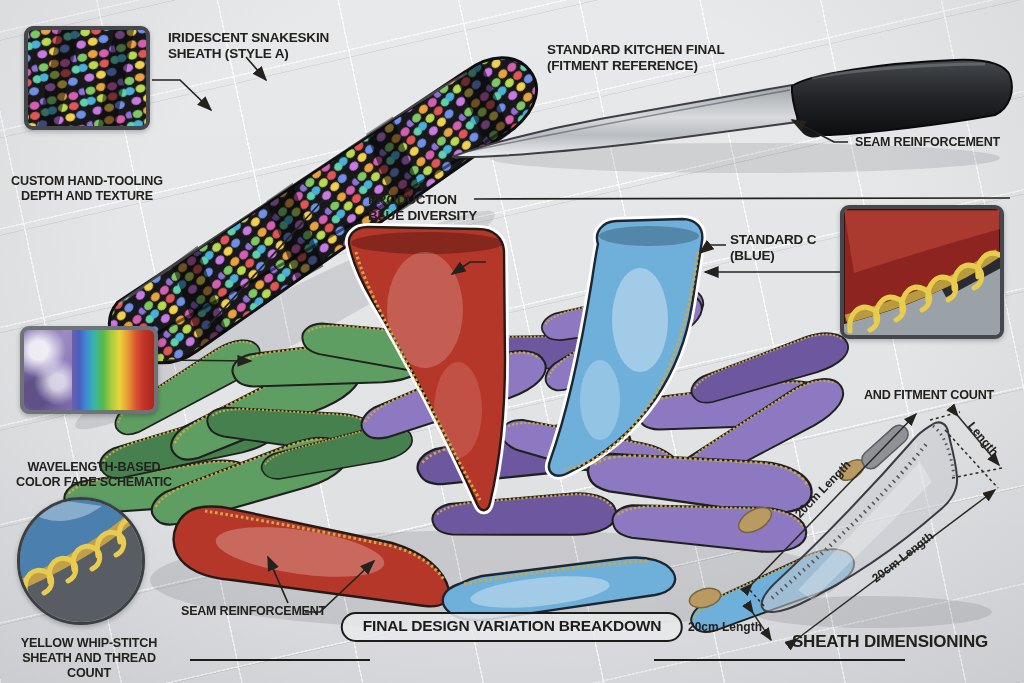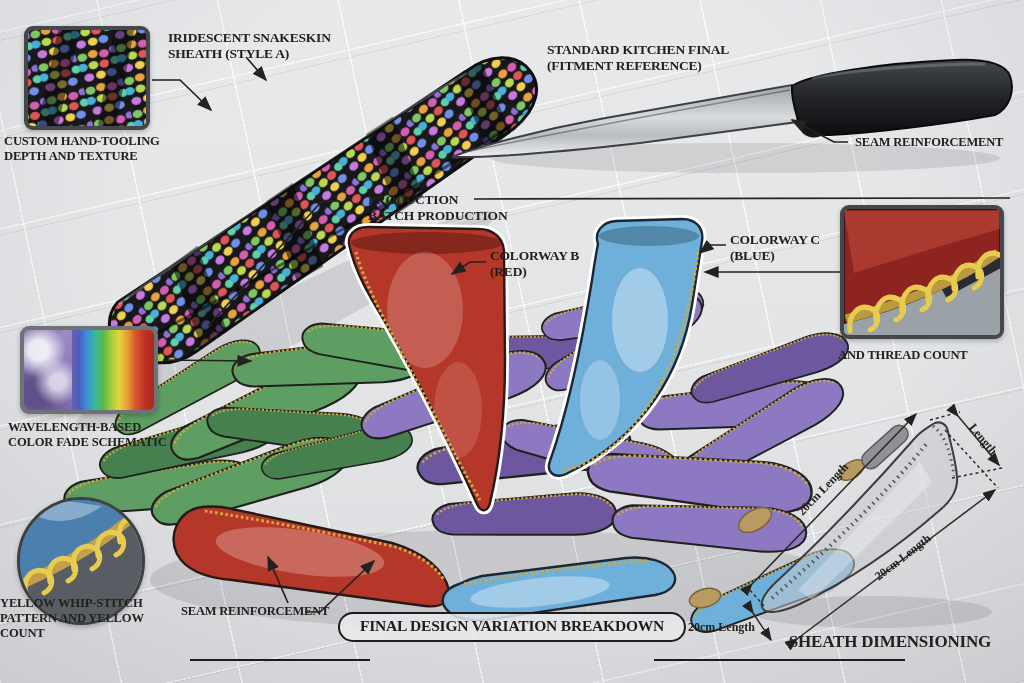--- a/index.html
+++ b/index.html
@@ -1,35 +1,35 @@
 <!DOCTYPE html>
 <html><head>
 <meta charset="utf-8">
 <style>
   html,body{margin:0;padding:0;}
   #stage{
     position:relative;width:1024px;height:683px;overflow:hidden;
-    font-family:Liberation Serif, serif;
+    font-family:Liberation Sans, sans-serif;
     background:linear-gradient(180deg,#e8e9eb 0%,#e3e4e6 55%,#dbdcdf 100%);
   }
   #grid{
     position:absolute;inset:0;
     background-image:
       repeating-linear-gradient(78deg, rgba(255,255,255,0.75) 0 1.4px, rgba(255,255,255,0) 1.4px 118px),
       repeating-linear-gradient(-13deg, rgba(255,255,255,0.65) 0 1.4px, rgba(255,255,255,0) 1.4px 96px),
       repeating-linear-gradient(-13deg, rgba(140,143,149,0.18) 1px 2px, rgba(140,143,149,0) 2px 96px);
   }
   #vignette{position:absolute;inset:0;background:radial-gradient(ellipse at 50% 42%,rgba(255,255,255,0) 55%,rgba(120,122,128,0.16) 100%);}
   .abs{position:absolute;}
   .lbl{
     position:absolute;color:#23211e;font-weight:bold;
     font-size:13.5px;line-height:1.22;letter-spacing:-0.2px;white-space:nowrap;
   }
   .lbl .ln{display:block;}
-  .cap{font-size:12.6px;white-space:normal;line-height:1.18;}
+  .cap{font-size:12.6px;text-align:center;white-space:normal;line-height:1.18;margin-top:40px;}
   .dimlbl{font-size:12px;letter-spacing:0;}
   .inset{position:absolute;box-sizing:border-box;overflow:hidden;background:#9aa0a6;}
   .inset.rect{border:4px solid #44474c;border-radius:9px;box-shadow:0 2px 5px rgba(0,0,0,0.25);}
   #banner{
     position:absolute;left:50%;top:612px;transform:translateX(-50%);
     border:2.6px solid #1d1c1a;border-radius:999px;padding:3px 20px 5px;
     font-weight:bold;font-size:15.5px;letter-spacing:-0.2px;color:#1d1c1a;white-space:nowrap;
     background:rgba(232,233,235,0.85);
   }
   svg{display:block;}
@@ -280,45 +280,41 @@
     <span class="ln">STANDARD KITCHEN FINAL</span>
     <span class="ln">(FITMENT REFERENCE)</span>
   </div>
 
   <div class="lbl" style="left:855px;top:135px;font-size:12.5px;">
     <span>SEAM REINFORCEMENT</span>
   </div>
 
   <div class="lbl" style="left:368px;top:176px;margin-top:16px;">
     <span class="ln">PRODUCTION</span>
-    <span class="ln">BATCH PRODUCTION</span>
-  </div>
-
-  <div class="lbl" style="left:490px;top:248px;">
-    <span class="ln">COLORWAY B</span>
-    <span class="ln">(RED)</span>
-  </div>
+    <span class="ln">BLUE DIVERSITY</span>
+  </div>
+
 
   <div class="lbl" style="left:730px;top:232px;">
-    <span class="ln">COLORWAY C</span>
+    <span class="ln">STANDARD C</span>
     <span class="ln">(BLUE)</span>
   </div>
 
   <div class="lbl cap" style="left:838px;top:348px;width:182px;">
-    <span class="ln">AND THREAD COUNT</span>
+    <span class="ln">AND FITMENT COUNT</span>
   </div>
 
   <div class="lbl cap" style="left:8px;top:420px;width:172px;">
     <span class="ln">WAVELENGTH-BASED</span>
     <span class="ln">COLOR FADE SCHEMATIC</span>
   </div>
 
   <div class="lbl cap" style="left:0px;top:596px;width:178px;">
     <span class="ln">YELLOW WHIP-STITCH</span>
-    <span class="ln">PATTERN AND YELLOW COUNT</span>
+    <span class="ln">SHEATH AND THREAD COUNT</span>
   </div>
 
   <div class="lbl" style="left:181px;top:604px;font-size:12.5px;">
     <span>SEAM REINFORCEMENT</span>
   </div>
 
   <div class="lbl dimlbl" style="left:758px;top:482px;width:130px;text-align:center;transform:rotate(-46deg);"><span>20cm Length</span></div>
   <div class="lbl dimlbl" style="left:948px;top:432px;width:70px;text-align:center;transform:rotate(50deg);"><span>Length</span></div>
   <div class="lbl dimlbl" style="left:838px;top:550px;width:130px;text-align:center;transform:rotate(-38deg);"><span>20cm Length</span></div>
   <div class="lbl dimlbl" style="left:688px;top:620px;">

